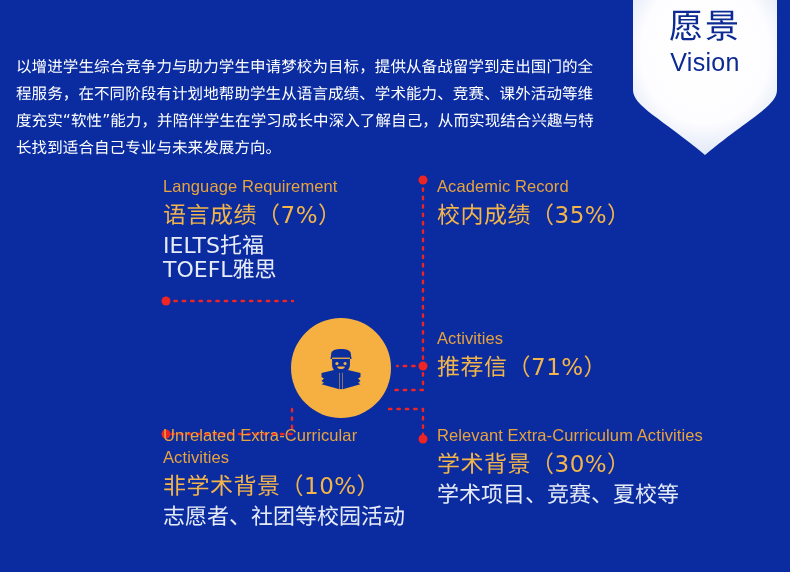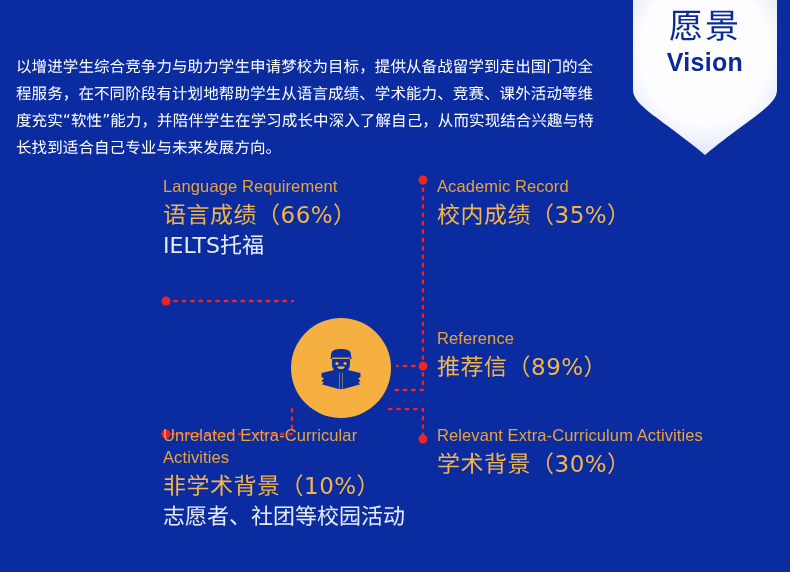--- a/index.html
+++ b/index.html
@@ -46,21 +46,21 @@
     font-size: 34px;
     line-height: 40px;
     letter-spacing: 2px;
     font-weight: 400;
     font-family: "DejaVu Sans", "Liberation Sans", sans-serif;
   }
   .ribbon-en {
     font-size: 25px;
     line-height: 28px;
     margin-top: 2px;
-    font-weight: 700;
+    font-weight: 400;
     letter-spacing: 0.3px;
   }
 
   
   .intro {
     position: absolute;
     left: 12px;
     top: 50px;
     width: 600px;
     color: #ffffff;
@@ -206,41 +206,43 @@
 
           <path d="M27.5 31.5 C29.5 34 34.5 34 36.5 31.5 L36.5 30.3 L27.5 30.3 Z"></path>
 
           <rect x="21" y="19.2" width="22" height="1.6"></rect>
         </g>
       </svg>
     </div>
 
     <div class="node" id="node-language">
       <div class="kicker">Language Requirement</div>
-      <div class="headline">语言成绩（66%）</div>
+      <div class="headline">语言成绩（7%）</div>
       <div class="detail">
         <div>IELTS托福</div>
+        <div>TOEFL雅思</div>
       </div>
     </div>
 
     <div class="node" id="node-academic">
       <div class="kicker">Academic Record</div>
       <div class="headline">校内成绩（35%）</div>
     </div>
 
     <div class="node" id="node-reference">
-      <div class="kicker">Reference</div>
-      <div class="headline">推荐信（89%）</div>
+      <div class="kicker">Activities</div>
+      <div class="headline">推荐信（71%）</div>
     </div>
 
     <div class="node" id="node-unrelated">
       <div class="kicker">Unrelated Extra-Curricular Activities</div>
       <div class="headline">非学术背景（10%）</div>
       <div class="detail">志愿者、社团等校园活动</div>
     </div>
 
     <div class="node" id="node-relevant">
       <div class="kicker">Relevant Extra-Curriculum Activities</div>
       <div class="headline">学术背景（30%）</div>
+      <div class="detail">学术项目、竞赛、夏校等</div>
     </div>
 
   </div>
 </div>
 
 </body></html>

